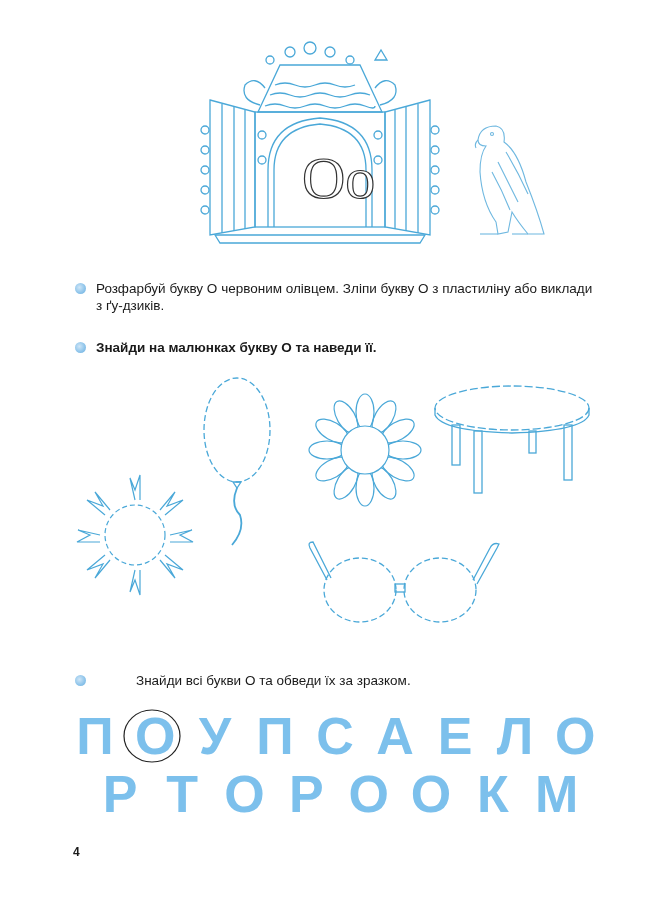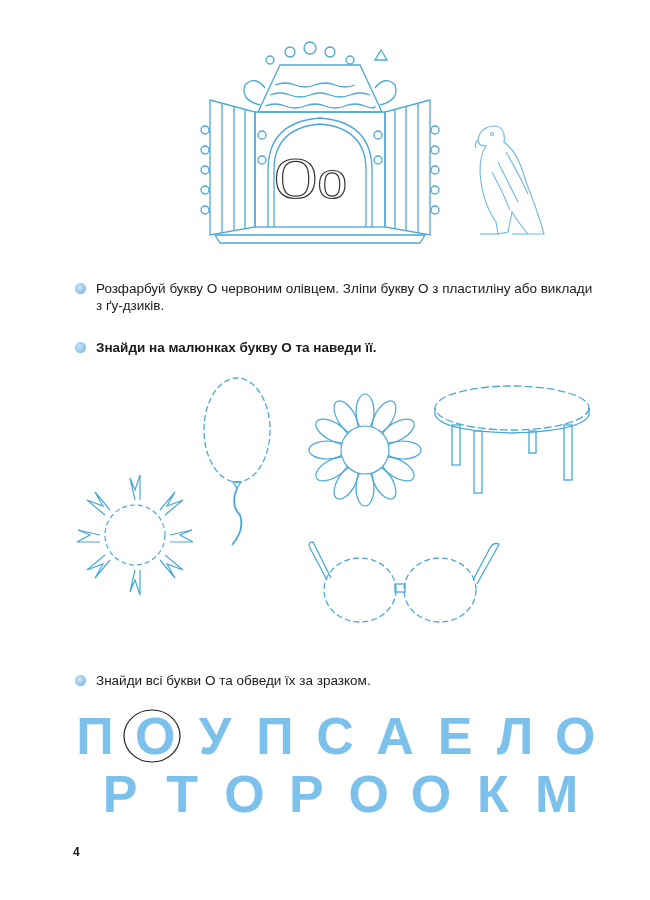--- a/index.html
+++ b/index.html
@@ -57,21 +57,21 @@
       <circle cx="235" cy="150" r="4"></circle>
       <circle cx="235" cy="170" r="4"></circle>
     <circle cx="62" cy="95" r="4"></circle>
       <circle cx="178" cy="95" r="4"></circle>
       <circle cx="62" cy="120" r="4"></circle>
       <circle cx="178" cy="120" r="4"></circle>
 
     <path d="M15 195 L225 195 L220 203 L20 203 Z"></path>
   </g>
 </svg>
-<div class="abs" style="left:274px;top:148px;font-family:'Liberation Serif',serif;font-size:60px;line-height:60px;color:#fff;-webkit-text-stroke:1.2px #333;">Oo</div>
+<div class="abs" style="left:274px;top:148px;font-family:'Liberation Serif',serif;font-size:60px;line-height:60px;color:#fff;padding-left:28px;-webkit-text-stroke:1.2px #333;">Oo</div>
 
 <svg style="left:468px;top:122px;" width="80" height="118" viewBox="0 0 80 118">
   <g fill="none" stroke="#6fb8e0" stroke-width="1.1">
     <path d="M10 18 Q12 4 28 4 Q38 6 36 20 Q50 30 58 60 Q70 90 76 112 L60 112 Q50 100 44 90 L40 110 L30 112 L28 100 Q14 80 12 50 Q12 32 18 24 Q10 24 10 18 Z"></path>
     <path d="M10 18 Q6 22 8 26"></path>
       <circle cx="24" cy="12" r="1.5"></circle>
     <path d="M30 40 Q40 60 50 80"></path>
       <path d="M24 50 Q34 68 42 88"></path>
       <path d="M38 30 Q50 50 60 72"></path>
     <path d="M12 112 L30 112"></path>
@@ -146,21 +146,21 @@
 <svg style="left:305px;top:540px;" width="200" height="85" viewBox="0 0 200 85">
   <g fill="none" stroke="#4aa8d8" stroke-width="1.3">
     <ellipse cx="55" cy="50" rx="36" ry="32" stroke-dasharray="6 3"></ellipse>
     <ellipse cx="135" cy="50" rx="36" ry="32" stroke-dasharray="6 3"></ellipse>
     <rect x="90" y="44" width="10" height="8"></rect>
     <path d="M22 40 L5 8 Q2 2 8 2 L10 6 L26 38"></path>
     <path d="M168 40 L185 8 Q188 2 194 4 L192 8 L172 44"></path>
   </g>
 </svg>
 
-<div class="task" style="top:672px;">
+<div class="task" style="top:672px;gap:40px;">
   <span class="bullet"></span>
   <span class="task-text">Знайди всі букви О та обведи їх за зразком.</span>
 </div>
 
 <div class="letters-row" style="top:710px;">
   <span>П</span>
   <span>О</span>
   <span>У</span>
   <span>П</span>
   <span>С</span>

